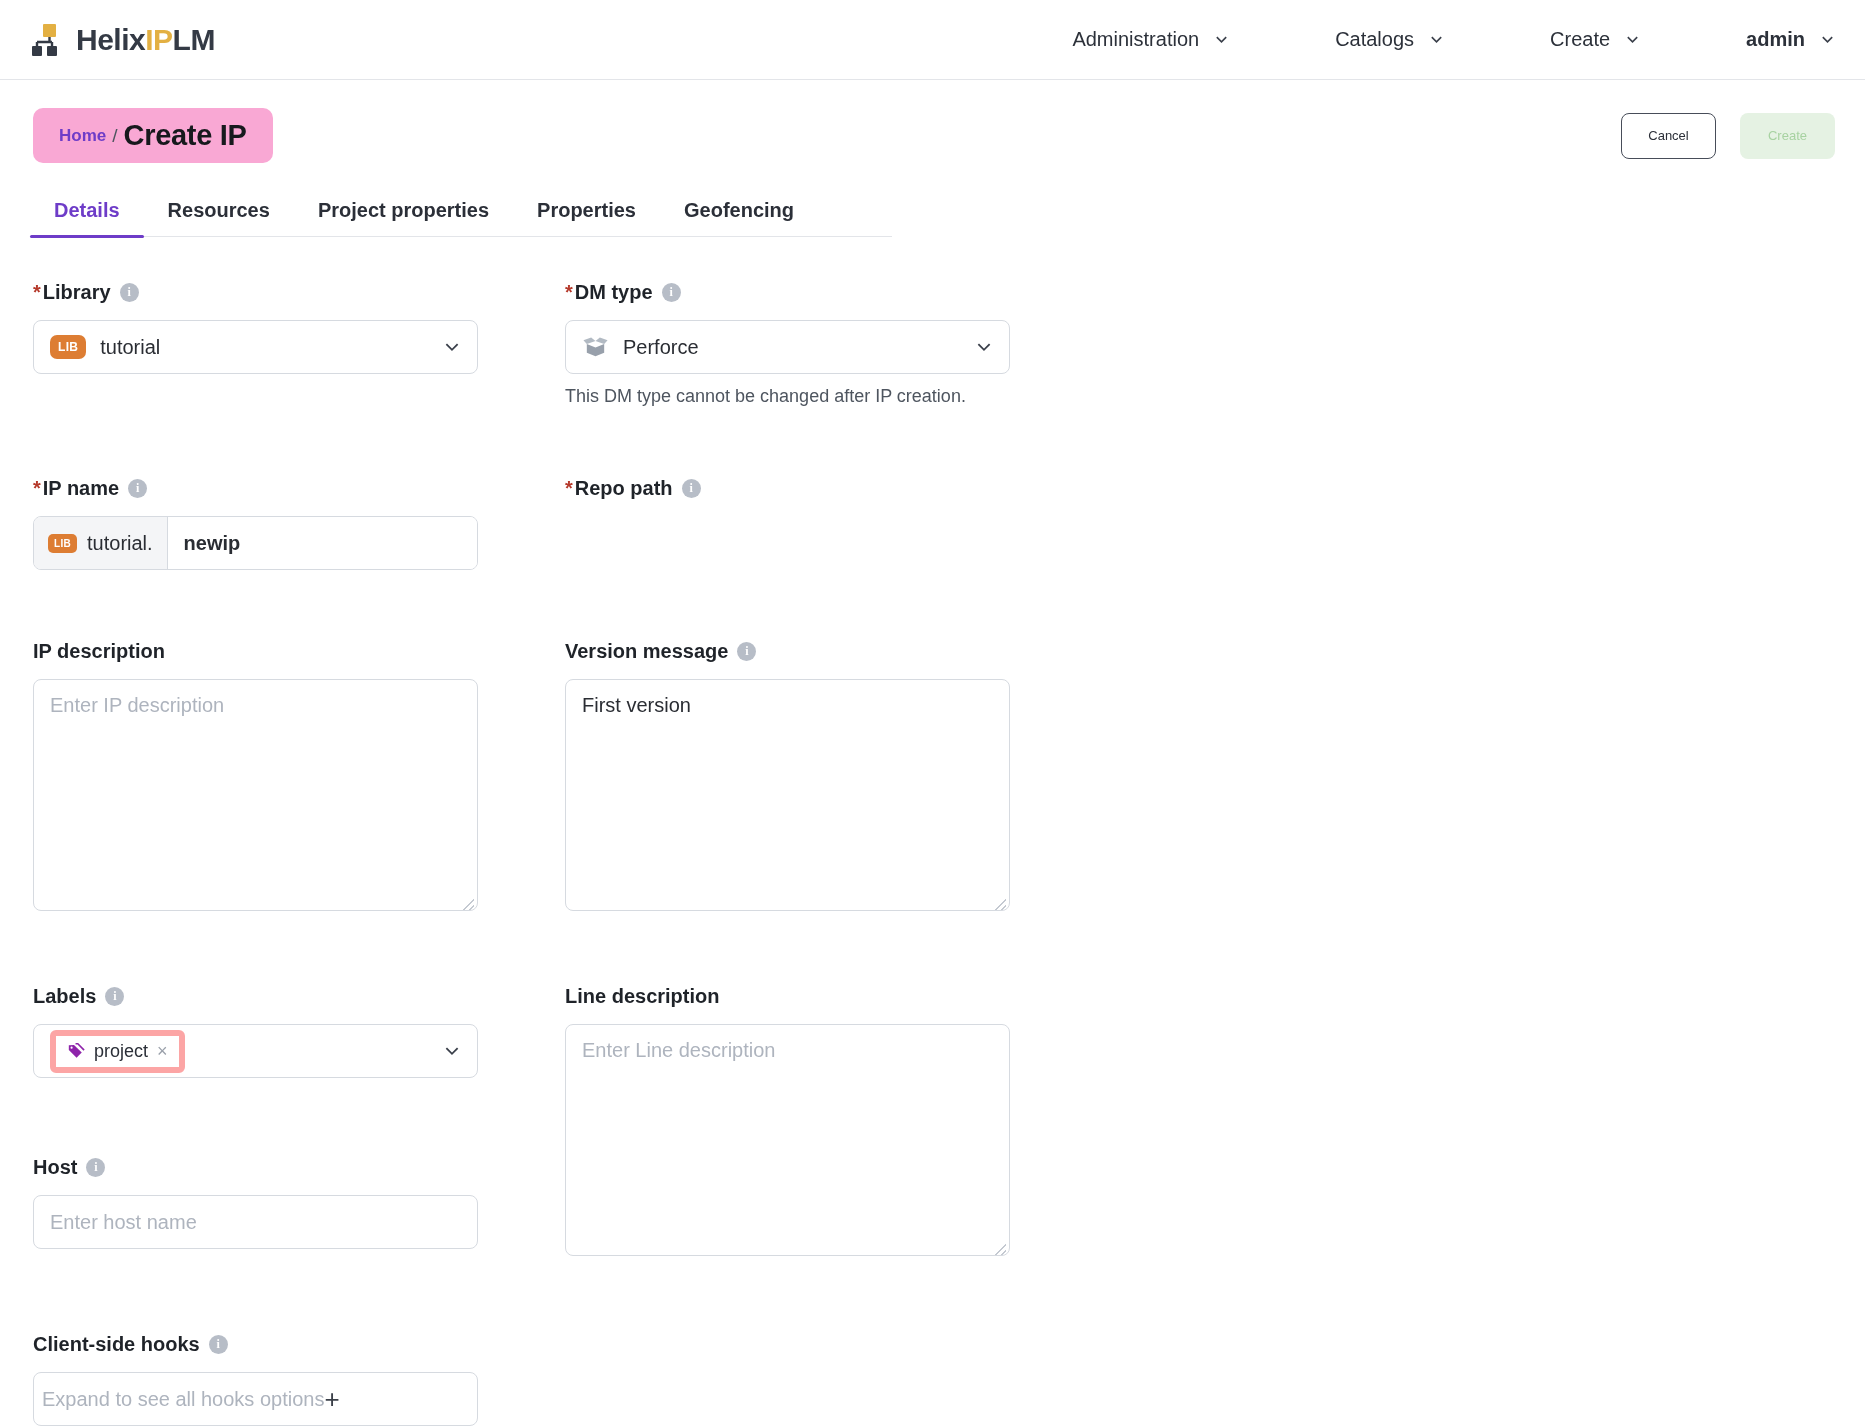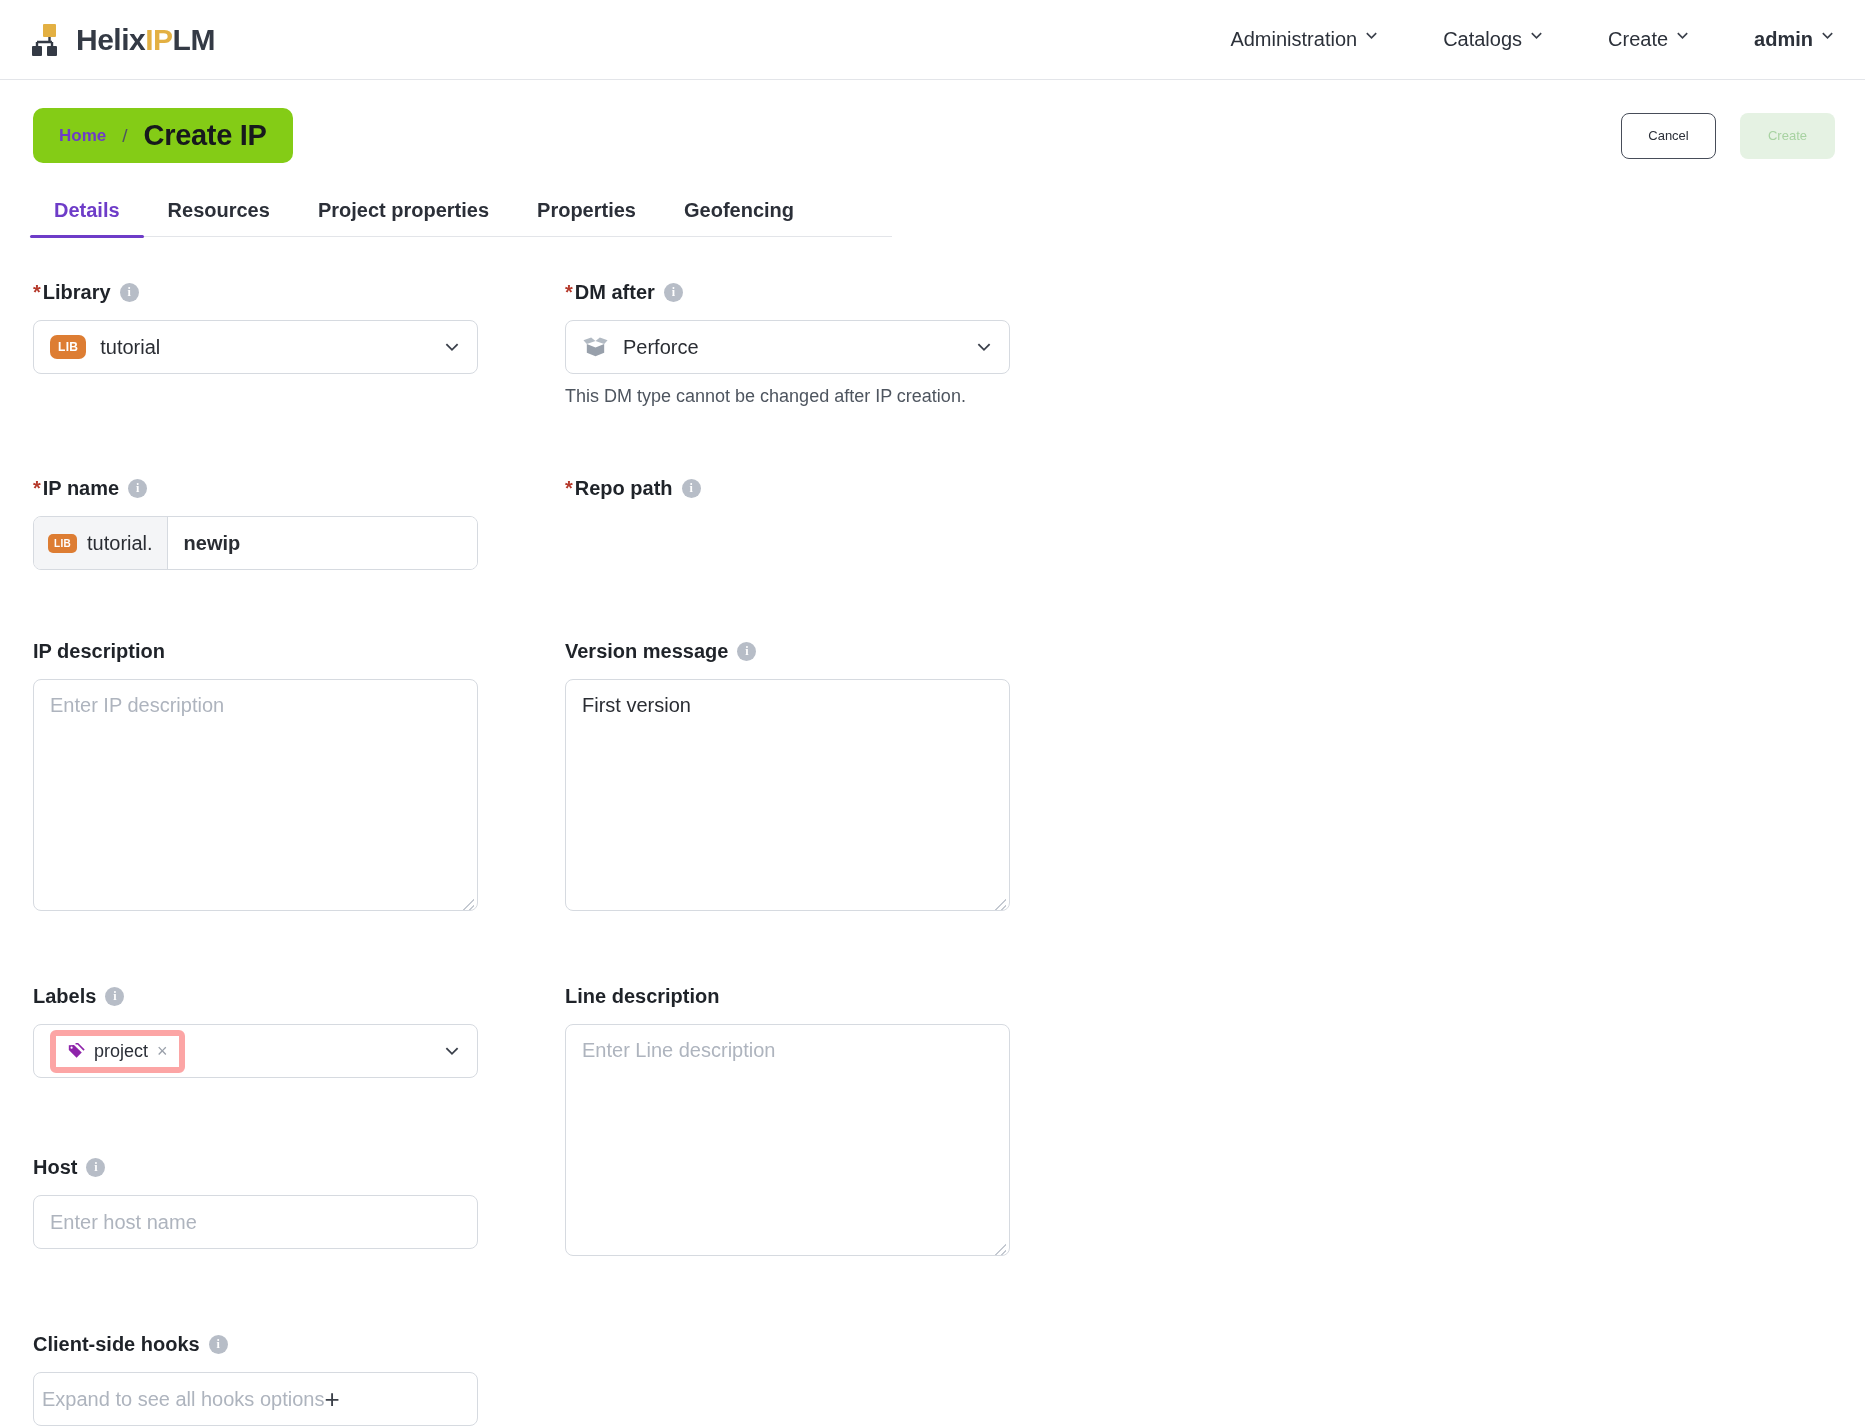--- a/index.html
+++ b/index.html
@@ -9,27 +9,27 @@
   
   .header {
     height: 80px; display: flex; align-items: center; justify-content: space-between;
     border-bottom: 1px solid #e3e5e9; padding: 0 30px 0 30px; background: #fff;
   }
   .logo { display: flex; align-items: center; gap: 10px; }
   .logo-text { font-size: 30px; font-weight: 700; letter-spacing: -0.5px; }
   .logo-text .lt-dark { color: #343a45; }
   .logo-text .lt-gold { color: #e3b043; }
   .nav { display: flex; align-items: center; gap: 64px; }
-  .nav-item { display: flex; align-items: flex-start; gap: 7px; font-size: 20px; color: #2c313a; cursor: pointer; }
+  .nav-item { display: flex; align-items: center; gap: 15px; font-size: 20px; color: #2c313a; cursor: pointer; margin-left: 42px; }
   .nav-item.bold { font-weight: 700; }
   .chev { display: inline-flex; }
 
   
   .crumb-row { display: flex; align-items: center; justify-content: space-between; padding: 28px 30px 0 33px; }
-  .crumb-pill { background: #84cc16; border-radius: 10px; padding: 11px 26px; display: flex; align-items: center; gap: 16px; }
+  .crumb-pill { background: #f9a8d4; border-radius: 10px; padding: 11px 26px; display: flex; align-items: center; gap: 6px; }
   .crumb-home { color: #6e3cc8; font-size: 17px; font-weight: 700; cursor: pointer; }
   .crumb-sep { color: #4e555f; font-size: 19px; }
   .crumb-title { color: #17191d; font-size: 29px; font-weight: 700; letter-spacing: -0.3px; }
   .action-btns { display: flex; align-items: center; gap: 24px; }
   .btn { height: 46px; min-width: 95px; padding: 0 24px; border-radius: 8px; font-size: 13px;
          font-family: "Liberation Sans", sans-serif; cursor: pointer; }
   .btn-cancel { background: #fff; border: 1px solid #474d59; color: #2b2f38; }
   .btn-create { background: #e5f2e3; border: none; color: #a7d2a1; }
 
   
@@ -181,21 +181,21 @@
         <svg width="18" height="18" viewBox="0 0 16 16">
             <path d="M3 5.5 L8 10.5 L13 5.5" fill="none" stroke="#3a3f4a" stroke-width="1.6"></path>
           </svg>
       </span>
     </div>
   </div>
 
   <div>
     <div class="field-label">
       <span class="req">*</span>
-      <span class="lbl">DM after</span>
+      <span class="lbl">DM type</span>
       <span class="info-ic">i</span>
     </div>
     <div class="select-box">
       <span class="sel-left">
         <span class="chev">
           <svg width="27" height="24" viewBox="0 0 28 24">
             <path d="M5 9 L14 12.5 L23 9 L23 18 L14 21.5 L5 18 Z" fill="#98a0ab"></path>
             <path d="M5 9 L1.5 5 L9.5 2.2 L14 5.8 Z" fill="#b2bac3"></path>
             <path d="M23 9 L26.5 5 L18.5 2.2 L14 5.8 Z" fill="#b2bac3"></path>
           </svg>

